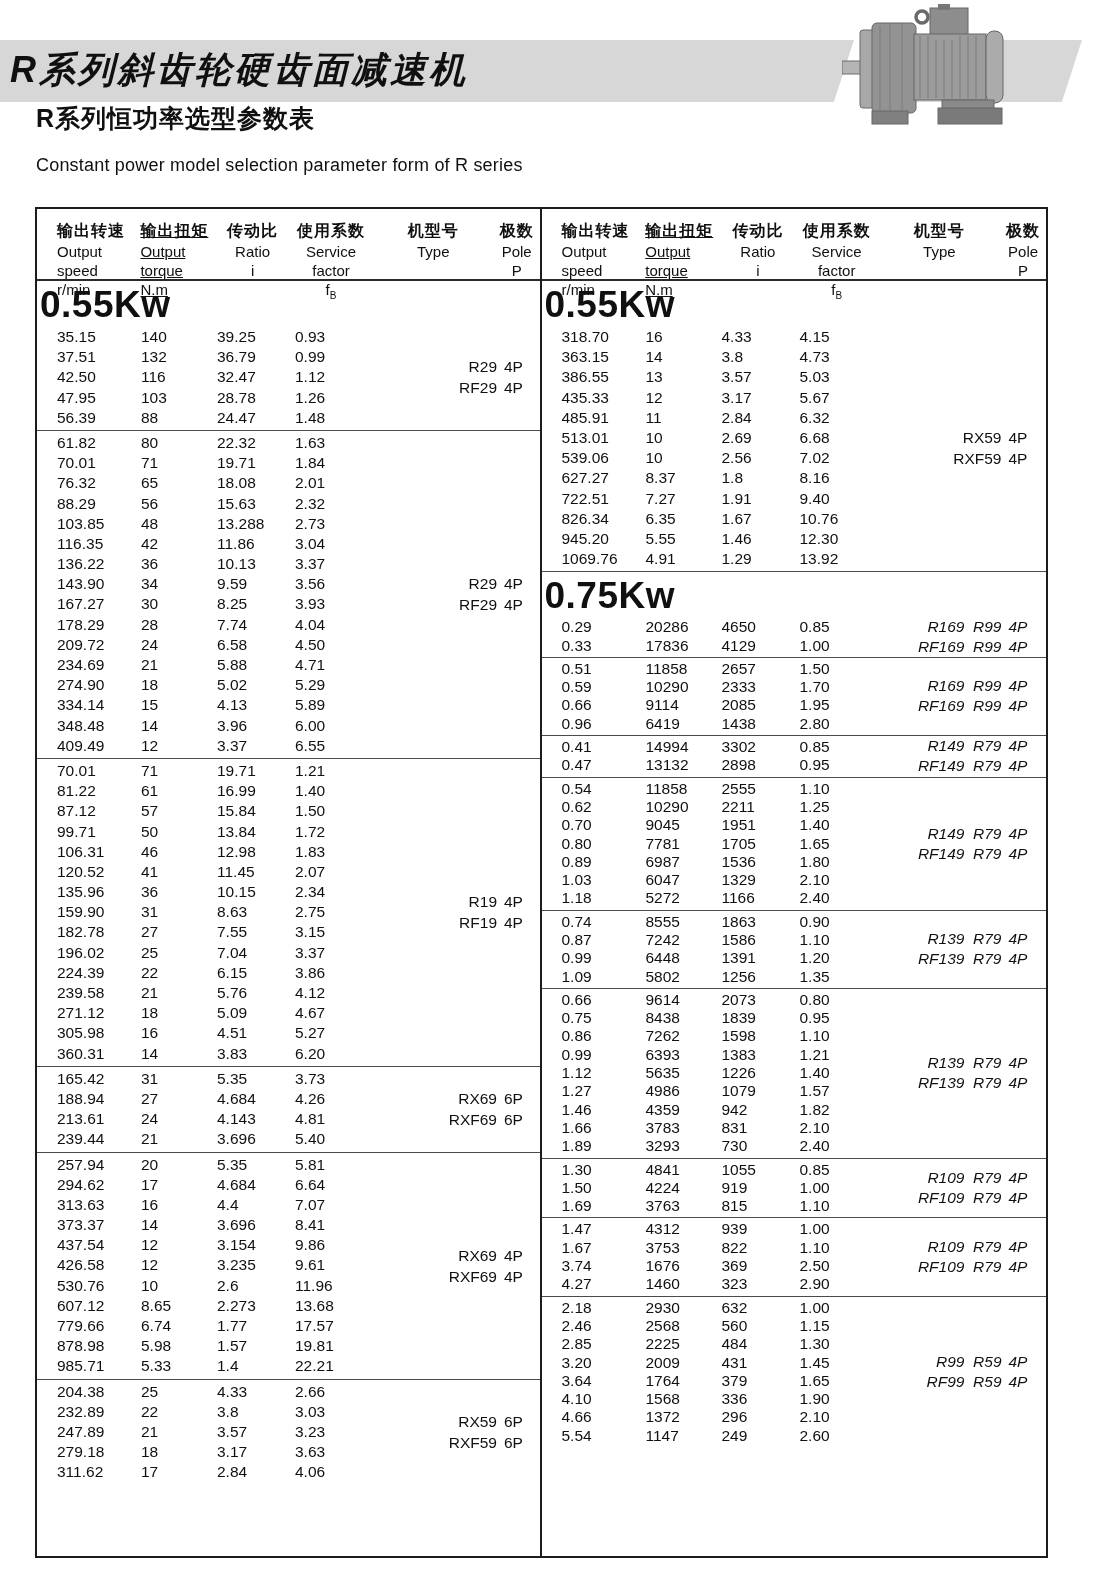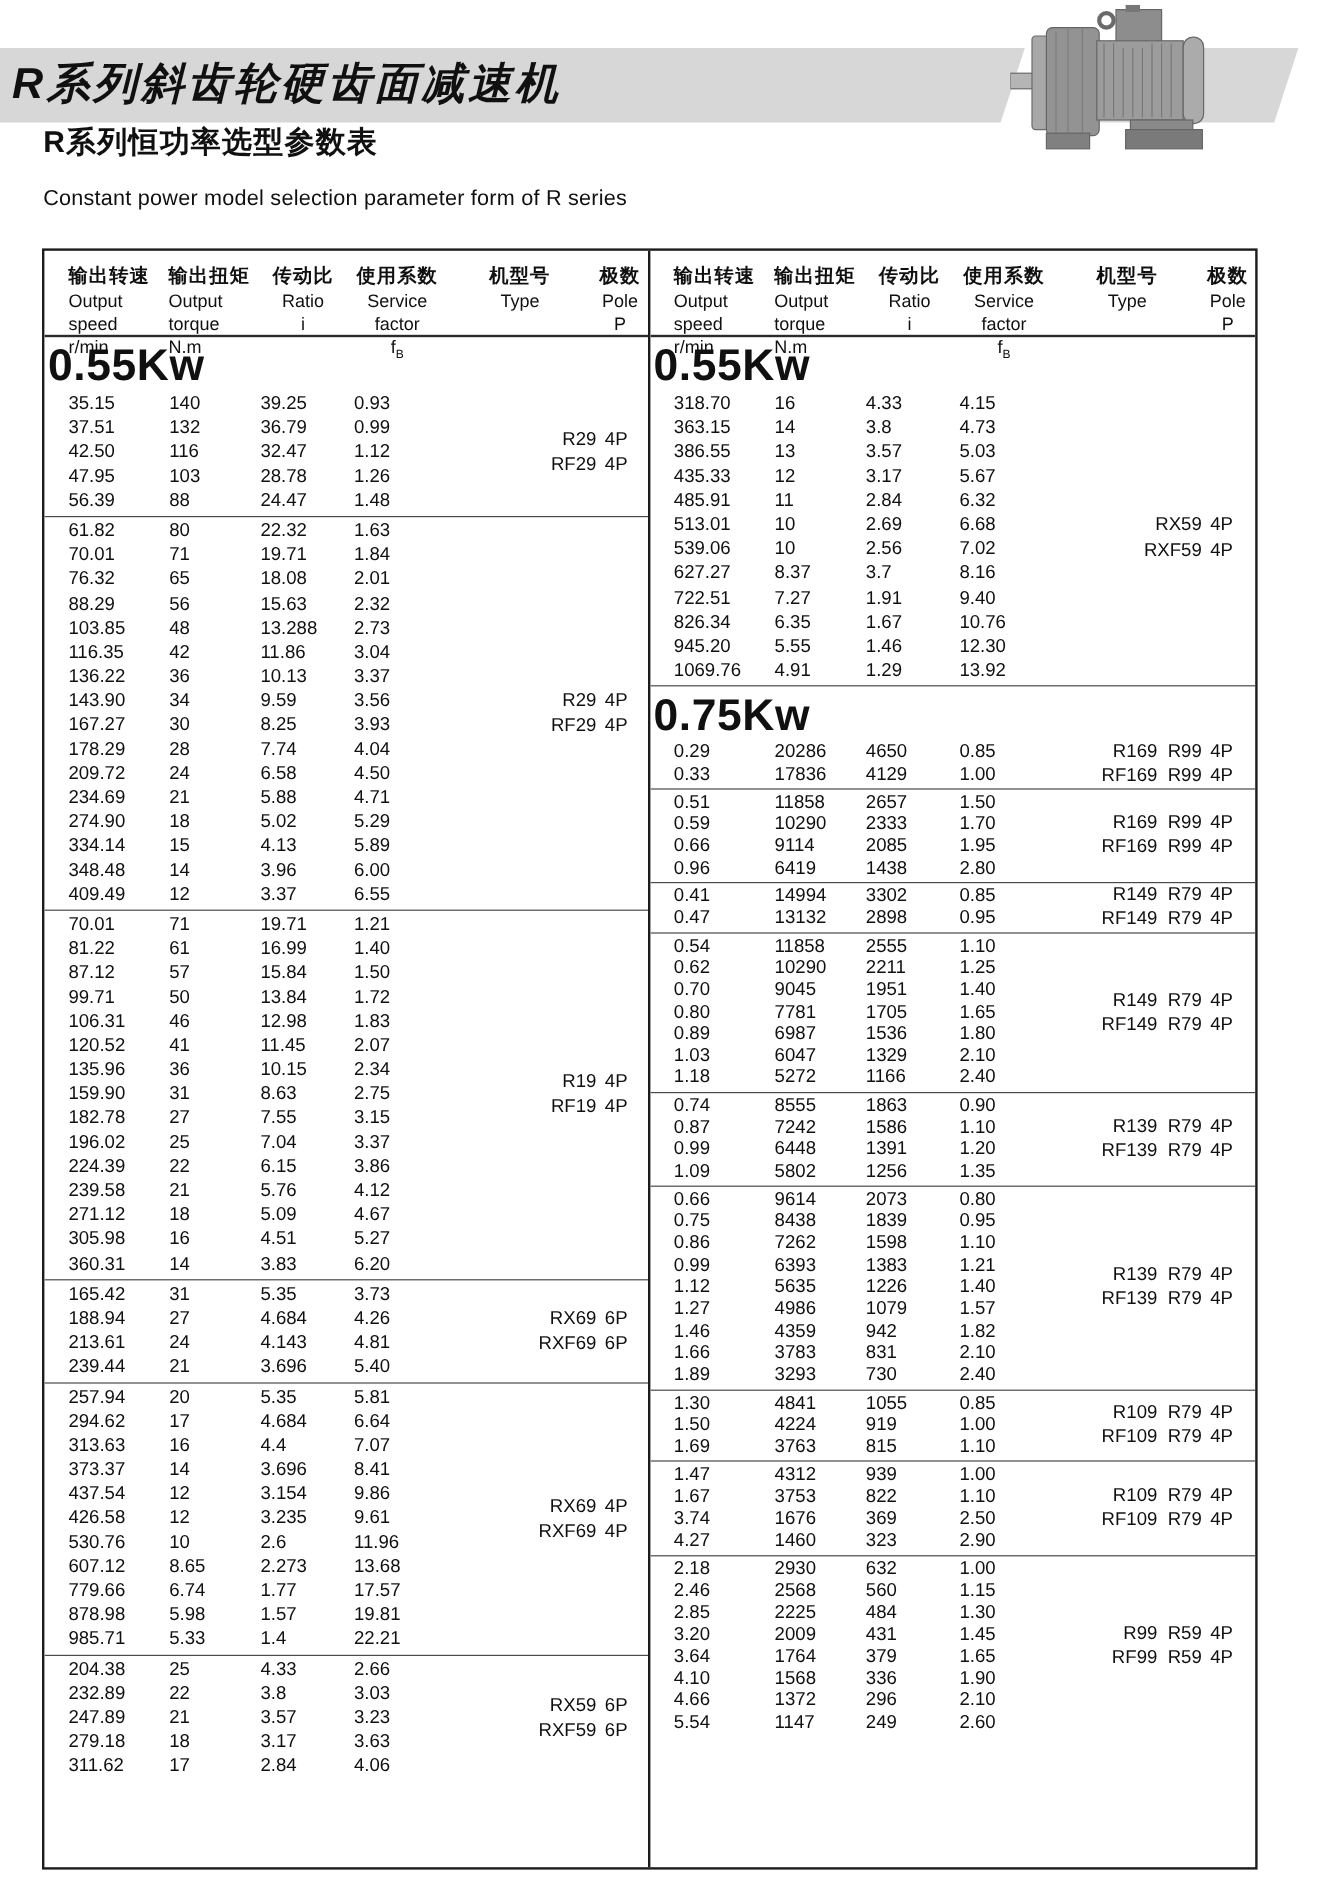--- a/index.html
+++ b/index.html
@@ -18,38 +18,38 @@
               letter-spacing:1px;}
   .page-subtitle{position:absolute;left:36px;top:155px;font-size:18px;letter-spacing:0.2px;}
   
   .big-table{position:absolute;left:35px;top:207px;width:1013px;height:1351px;
              border:2px solid #1c1c1c;box-sizing:border-box;display:flex;background:#fff;}
   .half{width:50%;height:100%;overflow:hidden;box-sizing:border-box;}
   .half.left{border-right:2px solid #1c1c1c;}
   .thead{height:72px;border-bottom:2px solid #2a2a2a;display:flex;padding-left:20px;
          padding-top:11px;box-sizing:border-box;}
   .hcell{display:flex;flex-direction:column;}
-  .w1{width:84px;}.w2{width:76px;}.w3{width:74px;}.w4{width:84px;}.w5{width:122px;}.w6{width:46px;}
+  .w1{width:84px;}.w2{width:76px;text-decoration:underline;}.w3{width:74px;}.w4{width:84px;}.w5{width:122px;}.w6{width:46px;}
   .ctr{text-align:center;}
   .hzh{font-size:16px;font-weight:bold;height:22px;line-height:22px;letter-spacing:1px;white-space:nowrap;}
   .hen{font-size:15px;height:19px;line-height:19px;}
   .hunit{font-size:15px;height:20px;line-height:20px;}
   .hunit sub{font-size:10px;}
   .sec-heading{height:44px;line-height:47px;font-size:37px;font-weight:bold;padding-left:3px;
                letter-spacing:0.5px;}
   .block{position:relative;padding:2px 0;}
   .block.sep{border-bottom:1px solid #4a4a4a;}
   .drow{display:flex;padding-left:20px;height:20.2px;line-height:20.2px;font-size:15.5px;}
   .c1{width:84px;}.c2{width:76px;}.c3{width:74px;}.c4{width:84px;padding-left:4px;box-sizing:border-box;}
   .typewrap{position:absolute;left:338px;right:2px;top:50%;transform:translateY(-50%);text-align:right;}
   .typerow{display:flex;height:21px;line-height:21px;font-size:15.5px;}
   .typename{width:122px;white-space:pre;}
   .pole{padding-left:7px;white-space:pre;}
   .sec.dense .drow{height:18.3px;line-height:18.3px;}
-  .sec.dense .typerow{height:20px;line-height:20px;}
+  .sec.dense .typerow{height:20px;line-height:20px;font-style:italic;}
 </style>
 </head>
 <body>
 
 <div class="banner-piece bp1"></div>
 <div class="banner-piece bp2"></div>
 <h1 class="banner-title">R系列斜齿轮硬齿面减速机</h1>
 <div class="motor-wrap">
   <svg width="196" height="128" viewBox="0 0 196 128">
     <rect x="0" y="57" width="20" height="13" fill="#b5b5b5" stroke="#6a6a6a"></rect>
@@ -603,21 +603,21 @@
           </div>
           <div class="drow">
             <span class="c1">539.06</span>
             <span class="c2">10</span>
             <span class="c3">2.56</span>
             <span class="c4">7.02</span>
           </div>
           <div class="drow">
             <span class="c1">627.27</span>
             <span class="c2">8.37</span>
-            <span class="c3">3.7</span>
+            <span class="c3">1.8</span>
             <span class="c4">8.16</span>
           </div>
           <div class="drow">
             <span class="c1">722.51</span>
             <span class="c2">7.27</span>
             <span class="c3">1.91</span>
             <span class="c4">9.40</span>
           </div>
           <div class="drow">
             <span class="c1">826.34</span>

